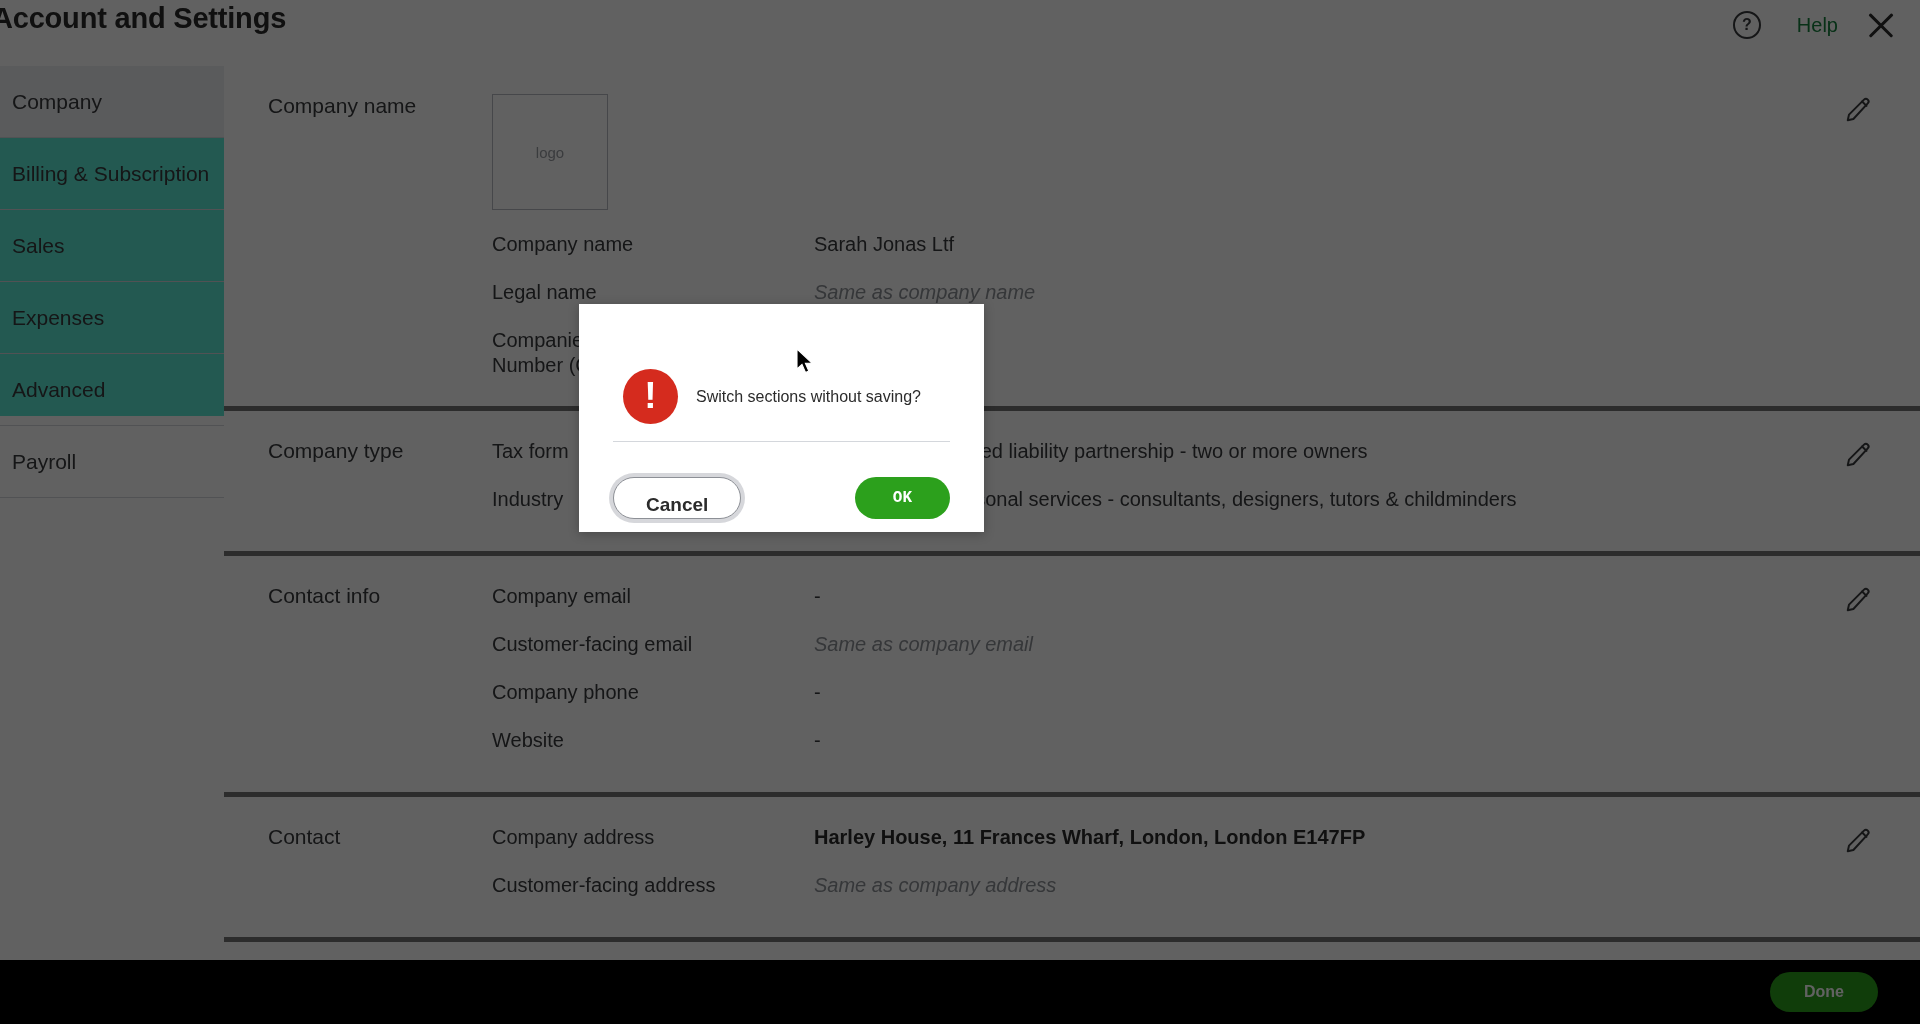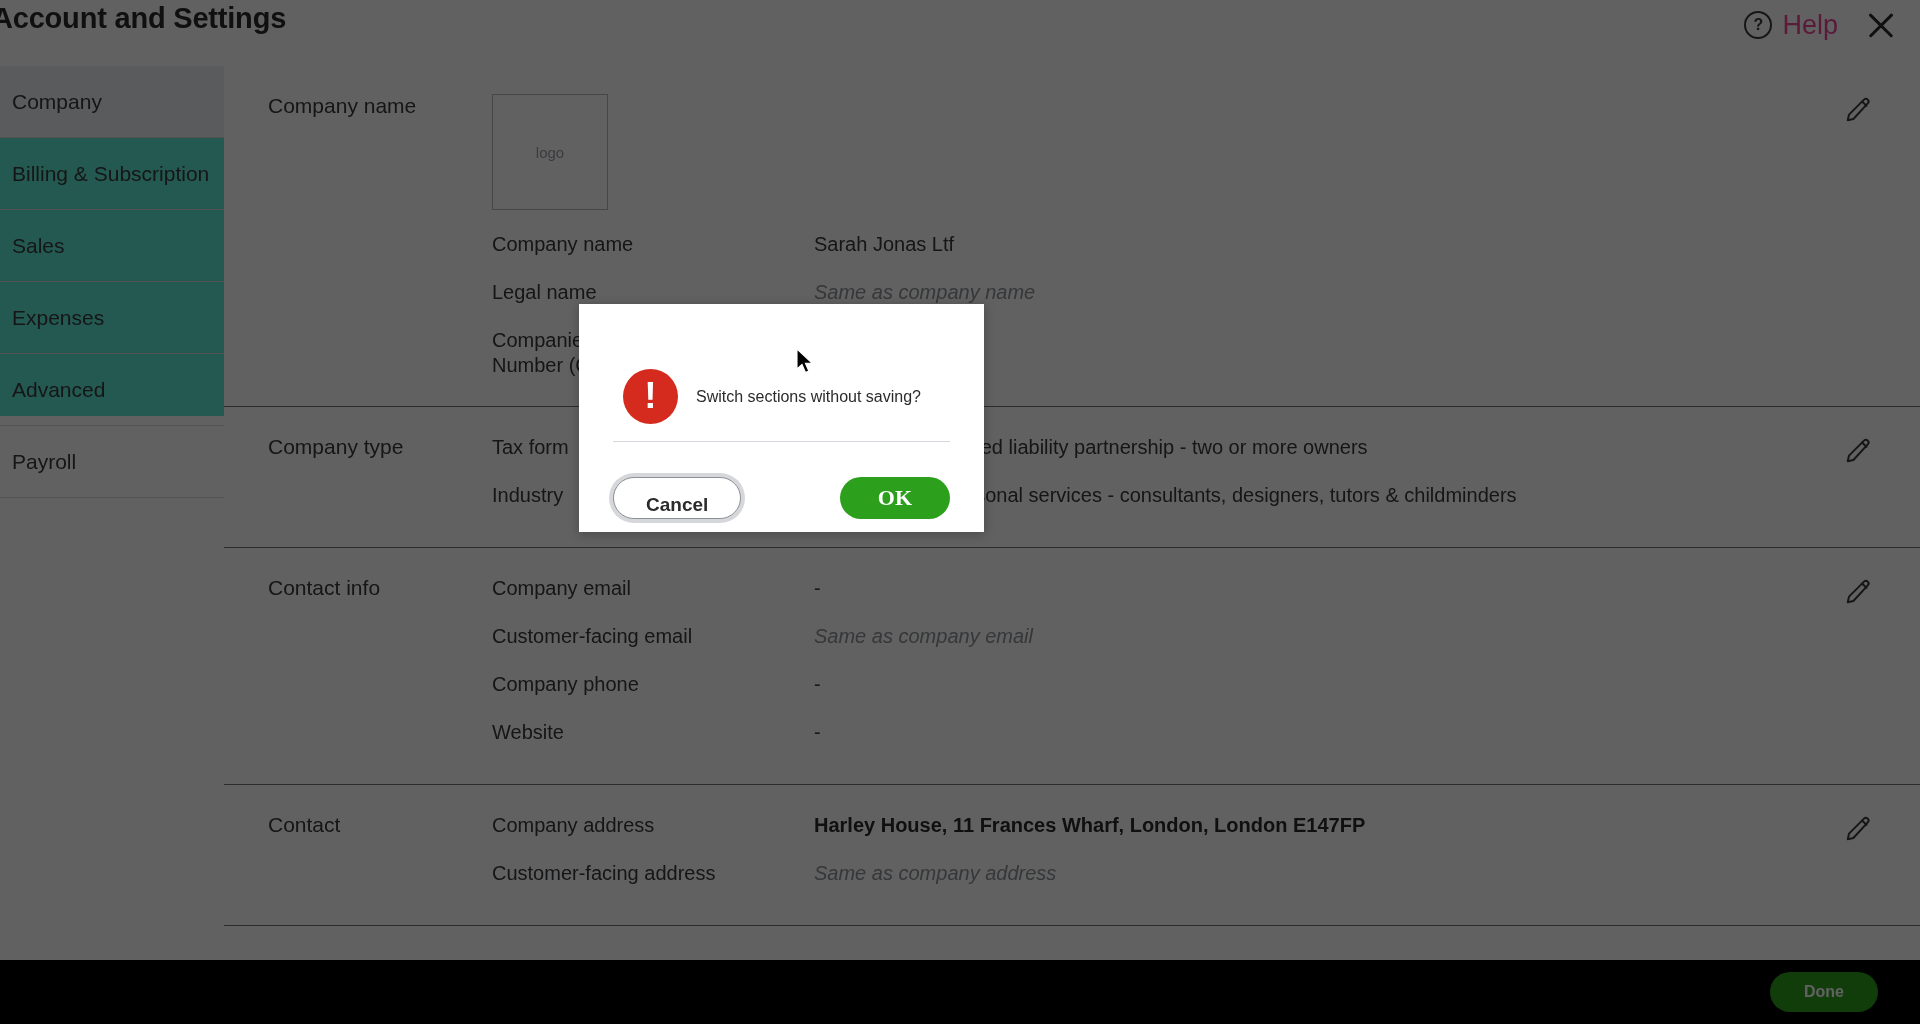--- a/index.html
+++ b/index.html
@@ -31,21 +31,21 @@
     display: flex; align-items: center; gap: 26px;
   }
   .help-group { display: flex; align-items: center; gap: 10px; cursor: pointer; }
   .help-circle {
     width: 28px; height: 28px; border-radius: 50%;
     border: 2.2px solid #393a3d;
     display: flex; align-items: center; justify-content: center;
     font-size: 16px; font-weight: 600; color: #393a3d;
     line-height: 1;
   }
-  .help-label { font-size: 27px; color: #ec4899; }
+  .help-label { font-size: 20px; color: #15803d; margin-left: 26px; }
   .close-x {
     width: 34px; height: 34px; position: relative; cursor: pointer;
   }
   .close-x::before, .close-x::after {
     content: ""; position: absolute; left: 1px; top: 16px;
     width: 32px; height: 2.6px; background: #2b2b2b; border-radius: 1px;
   }
   .close-x::before { transform: rotate(45deg); }
   .close-x::after  { transform: rotate(-45deg); }
 
@@ -65,21 +65,21 @@
   .side-item:first-child { border-top: none; }
 
   
   .content {
     position: absolute; left: 224px; top: 66px;
     width: 1696px; height: 894px;
     background: #ffffff;
   }
   .section {
     position: relative;
-    border-bottom: 1px solid #737373;
+    border-bottom: 5px solid #737373;
     padding: 28px 0 28px 0;
   }
   .section-title {
     position: absolute; left: 44px; top: 28px;
     font-size: 21px; color: #393a3d; font-weight: 400;
   }
   .rows { margin-left: 268px; padding-right: 120px; }
   .row {
     display: flex; align-items: flex-start;
     min-height: 36px; margin-bottom: 12px;
@@ -175,22 +175,22 @@
     height: 42px; padding: 16px 32px;
     font-size: 19px; font-weight: 600;
     font-family: "Liberation Sans", sans-serif;
     cursor: pointer;
     box-shadow: 0 0 0 4px rgba(180,183,189,0.55);
   }
   .btn-ok {
     background: #2ca01c; color: #ffffff;
     border: none; border-radius: 22px;
     height: 42px; padding: 0 38px;
-    font-size: 22px; font-weight: 700;
-    font-family: Liberation Serif, serif;
+    font-size: 16px; font-weight: 700;
+    font-family: Liberation Mono, monospace;
     cursor: pointer;
   }
 
   
   .cursor {
     position: absolute; left: 796px; top: 348px;
     z-index: 70; pointer-events: none;
   }
 </style>
 </head>

